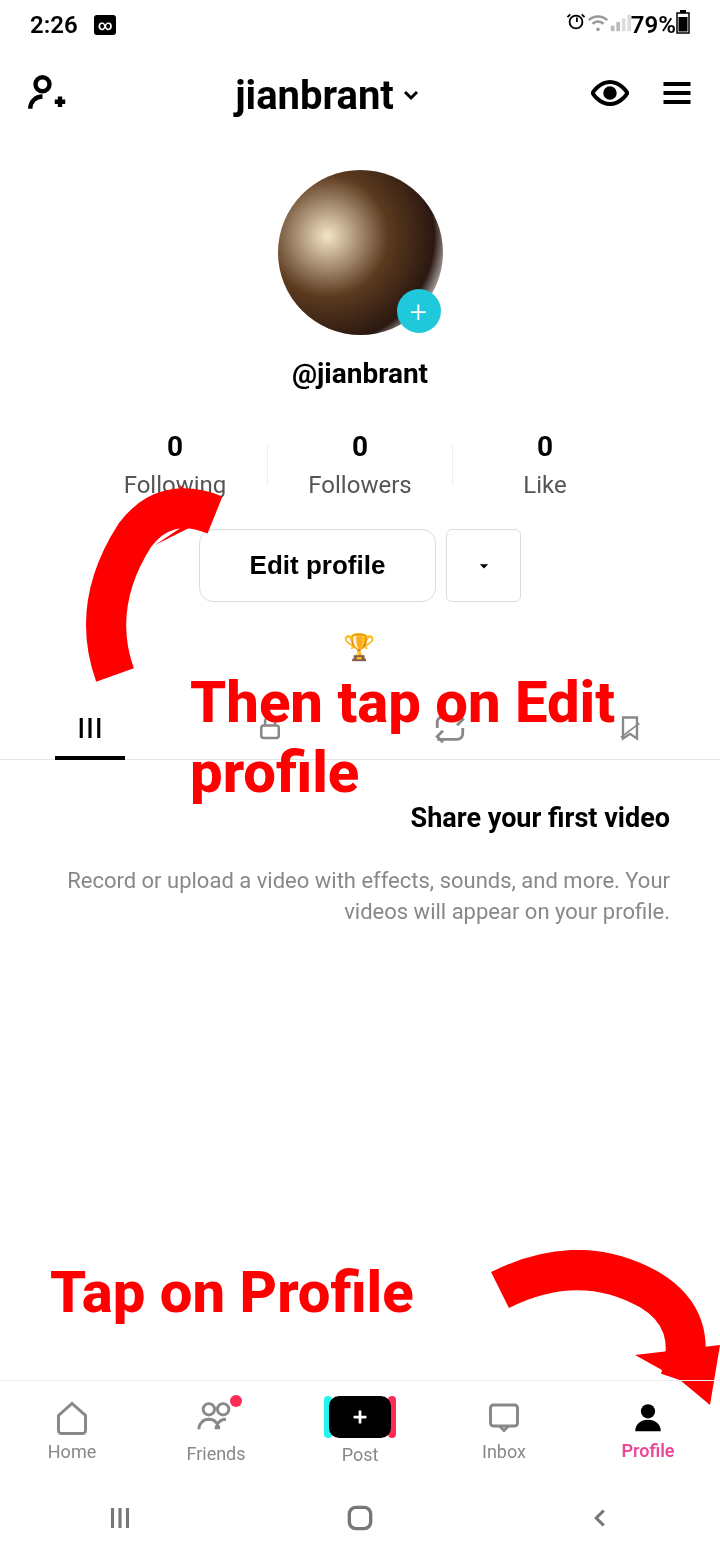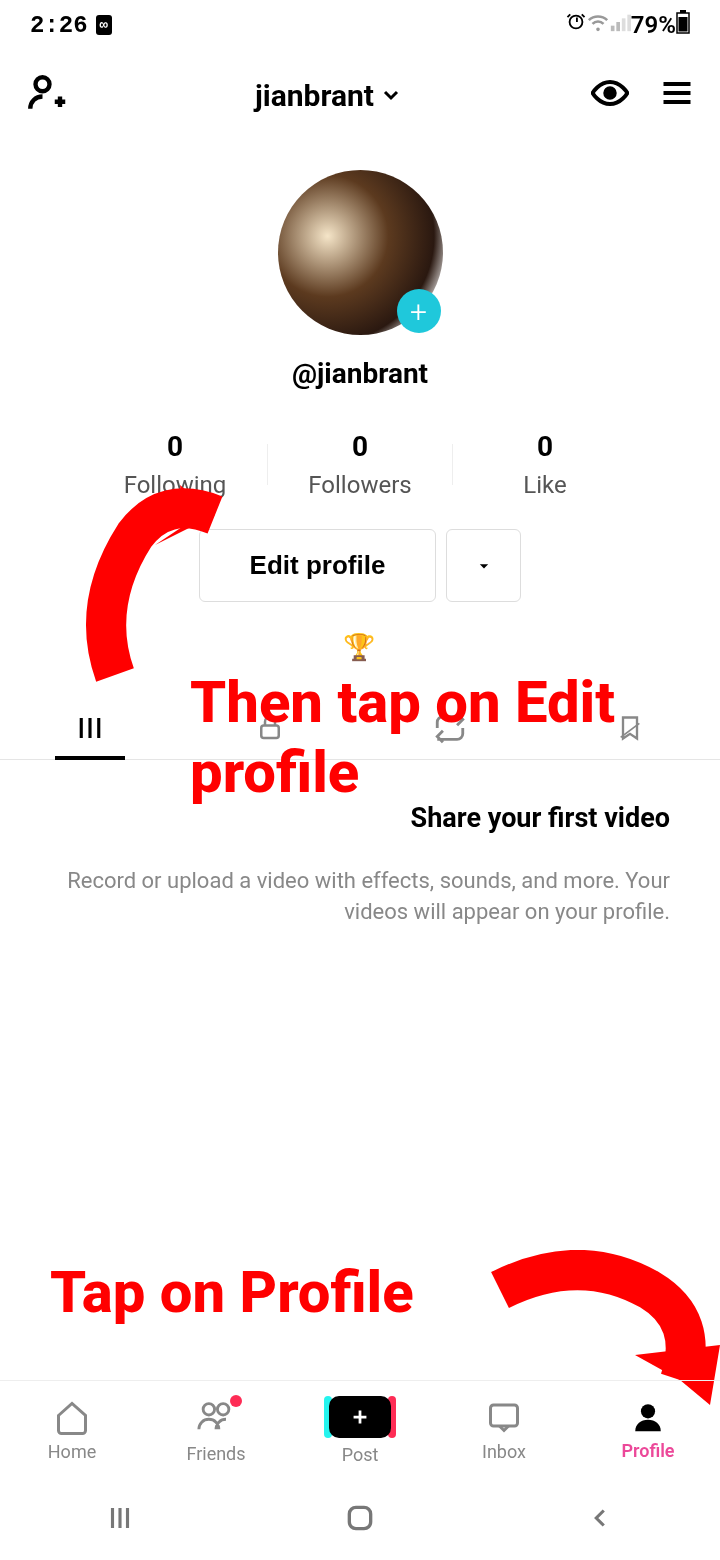--- a/index.html
+++ b/index.html
@@ -13,35 +13,35 @@
     }
     .status-bar {
       height: 50px;
       display: flex;
       justify-content: space-between;
       align-items: center;
       padding: 0 30px;
       font-size: 24px;
       font-weight: 600;
     }
-    .status-left { display: flex; align-items: center; gap: 8px; font-family: Liberation Mono, monospace; }
+    .status-left { display: flex; align-items: center; gap: 16px; }
     .status-right { display: flex; align-items: center; gap: 0; }
     .vm-icon { background: #000; color: #fff; font-size: 14px; padding: 2px 4px; border-radius: 3px; }
     
     .top-bar {
       height: 90px;
       display: flex;
       justify-content: space-between;
       align-items: center;
       padding: 0 25px;
     }
     .top-bar-center {
       display: flex;
       align-items: center;
-      font-size: 30px;
+      font-size: 40px;
       font-weight: 700;
       gap: 5px;
     }
     .top-bar-right { display: flex; align-items: center; gap: 30px; }
     
     .avatar-section {
       display: flex;
       flex-direction: column;
       align-items: center;
       margin-top: 30px;
@@ -84,21 +84,21 @@
     .stat-label { font-size: 24px; color: #555; margin-top: 8px; }
     
     .actions {
       display: flex;
       justify-content: center;
       gap: 10px;
       margin-top: 30px;
     }
     .edit-profile {
       border: 1.5px solid #ddd;
-      border-radius: 6px;
+      border-radius: 14px;
       padding: 20px 50px;
       font-size: 26px;
       font-weight: 600;
       background: #fff;
     }
     .dropdown-btn {
       border: 1.5px solid #ddd;
       border-radius: 6px;
       width: 75px;
       display: flex;

